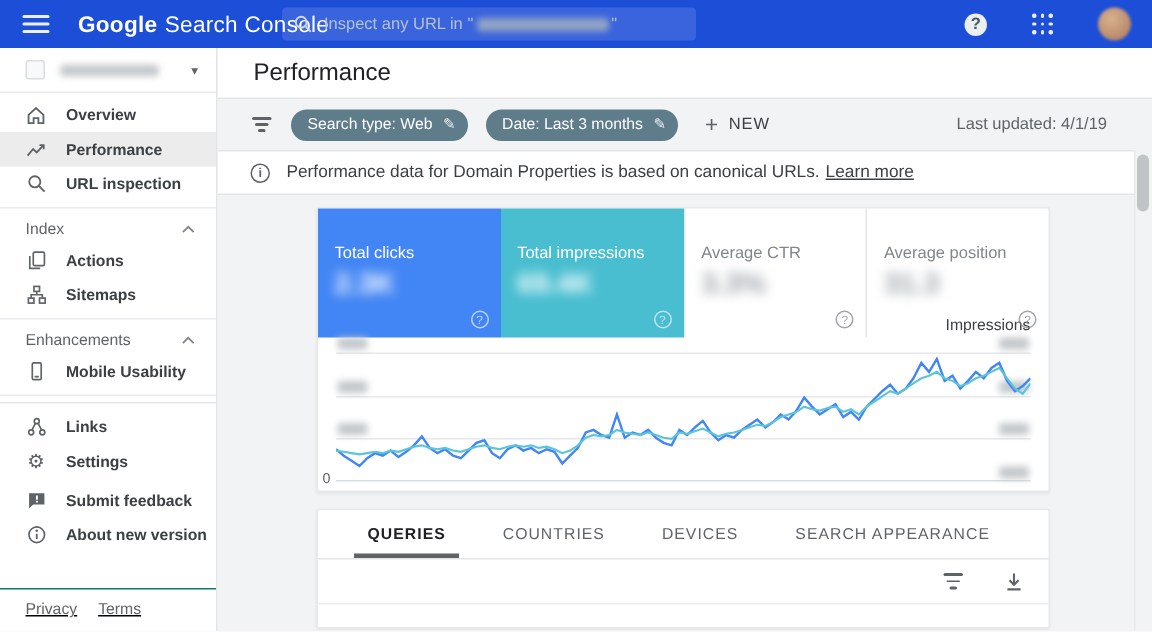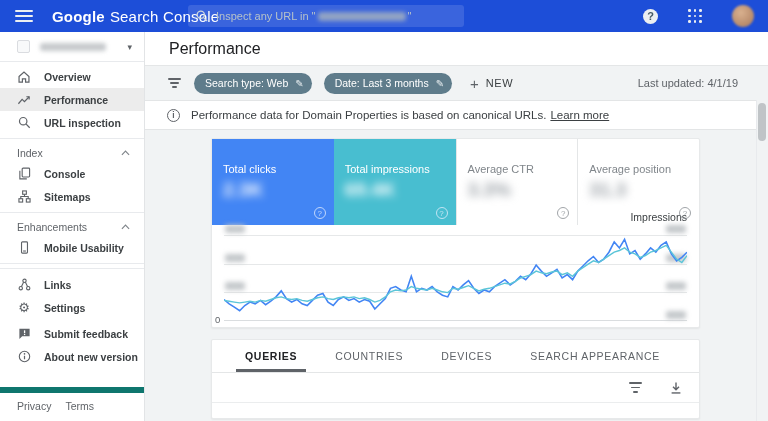--- a/index.html
+++ b/index.html
@@ -35,21 +35,21 @@
   .prop-caret { margin-left:auto; color:#5f6368; font-size:9px; }
   .nav-pad { height:3px; }
   .nav-item { height:23px; display:flex; align-items:center; padding-left:17px; gap:13px; cursor:pointer; }
   .nav-item .lbl { font-size:10.5px; font-weight:bold; color:#3c4043; }
   .nav-item.selected { background:#ececec; }
   .nav-icon { width:14px; display:flex; justify-content:center; color:#5f6368; }
   .side-div { border-top:1px solid #e8eaed; margin:4px 0; }
   .sect-head { height:19px; display:flex; align-items:center; padding:0 14px 0 17px; cursor:pointer; }
   .sect-head .lbl { font-size:10.5px; color:#5f6368; }
   .sect-head .chev { margin-left:auto; color:#80868b; display:flex; }
-  .side-footer { position:absolute; bottom:0; left:0; right:0; border-top:6px solid #0f766e; padding:7px 0 9px 17px; display:flex; gap:14px; background:#fff; }
+  .side-footer { position:absolute; bottom:0; left:0; right:0; border-top:1px solid #0f766e; padding:7px 0 9px 17px; display:flex; gap:14px; background:#fff;text-decoration:underline; }
   .side-footer span { font-size:10.5px; color:#5f6368; cursor:pointer; }
   .gear-glyph { font-size:13px; line-height:13px; }
 
   
   .page-head { height:34px; background:#fff; border-bottom:1px solid #e4e6e7; display:flex; align-items:center; padding-left:24px; }
   .page-title { font-size:16px; color:#202124; }
 
   
   .filter-bar { height:34px; display:flex; align-items:center; padding:0 22px; gap:12px; }
   .flt-icon { display:flex; flex-direction:column; gap:2.5px; align-items:center; width:15px; cursor:pointer; }
@@ -202,21 +202,21 @@
             </svg>
           </span>
       </div>
       <div class="nav-item">
         <span class="nav-icon">
             <svg class="ic" width="13" height="13" viewBox="0 0 14 14">
               <rect x="4.5" y="1.2" width="8" height="9.6" rx="1" fill="none" stroke="#5f6368" stroke-width="1.2"></rect>
               <path d="M2 4 V12.8 H9.5" fill="none" stroke="#5f6368" stroke-width="1.2"></path>
             </svg>
           </span>
-        <span class="lbl">Console</span>
+        <span class="lbl">Actions</span>
       </div>
       <div class="nav-item">
         <span class="nav-icon">
             <svg class="ic" width="13" height="13" viewBox="0 0 14 14">
               <rect x="5" y="1" width="4" height="3.6" fill="none" stroke="#5f6368" stroke-width="1.2"></rect>
               <rect x="1" y="9.4" width="4" height="3.6" fill="none" stroke="#5f6368" stroke-width="1.2"></rect>
               <rect x="9" y="9.4" width="4" height="3.6" fill="none" stroke="#5f6368" stroke-width="1.2"></rect>
               <path d="M7 4.6 V7 M3 9.4 V7 H11 V9.4" fill="none" stroke="#5f6368" stroke-width="1.2"></path>
             </svg>
           </span>

